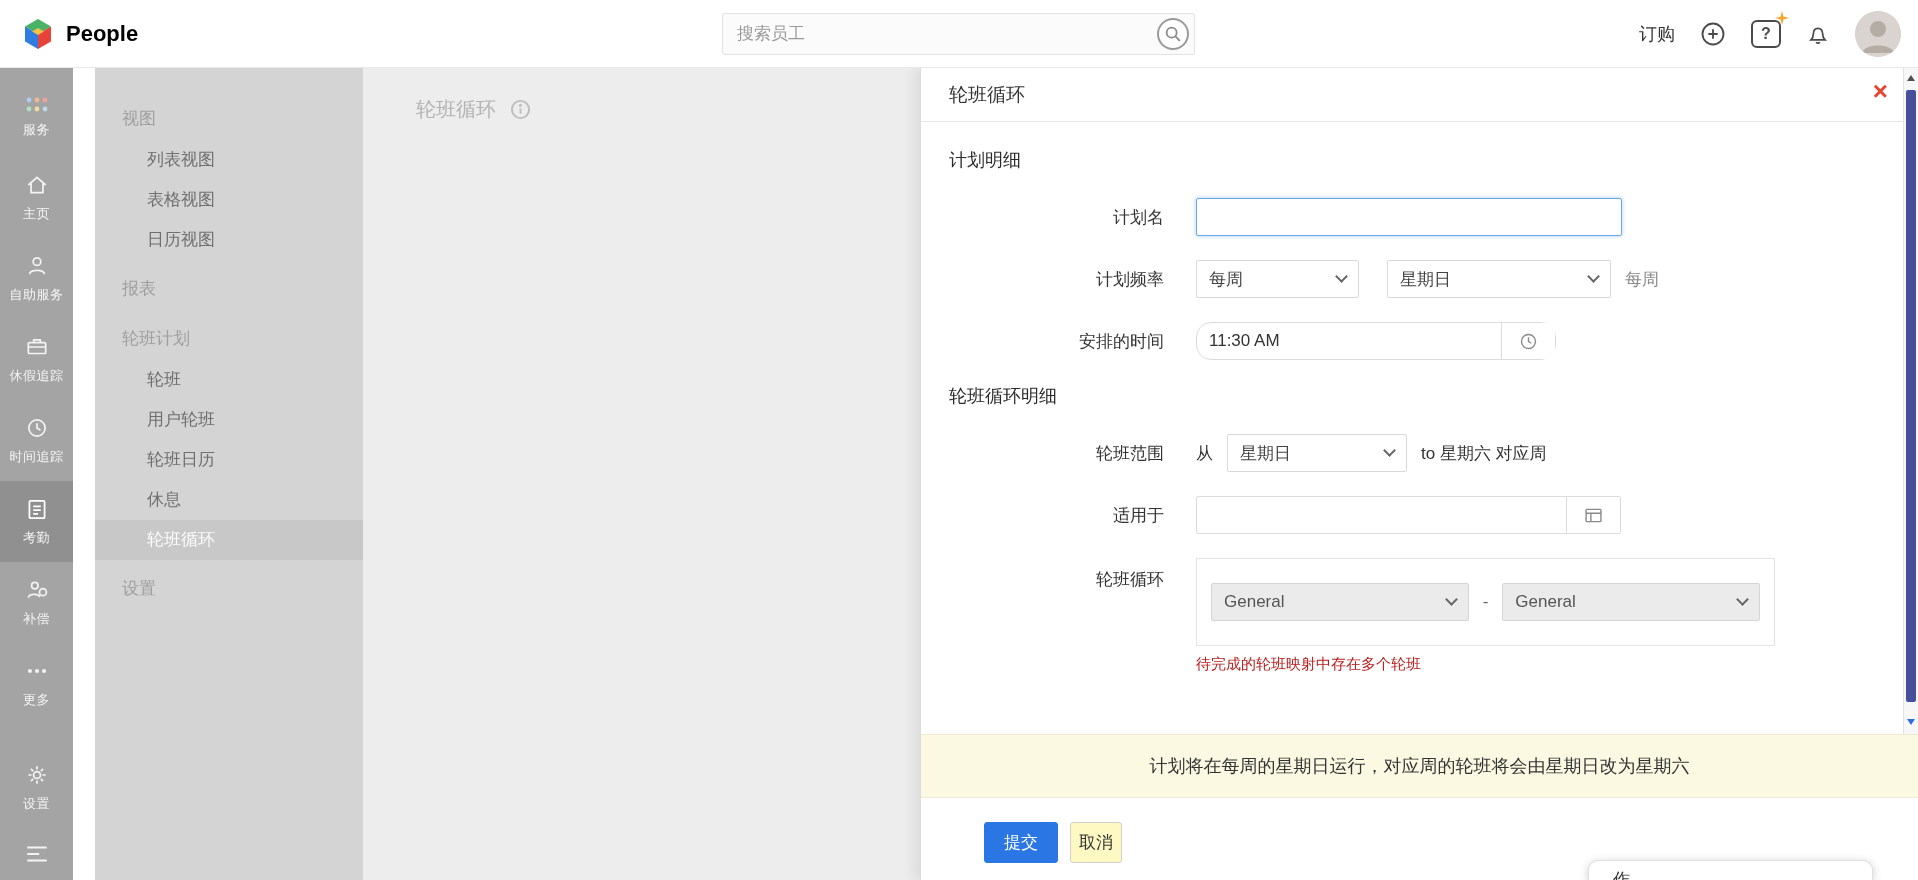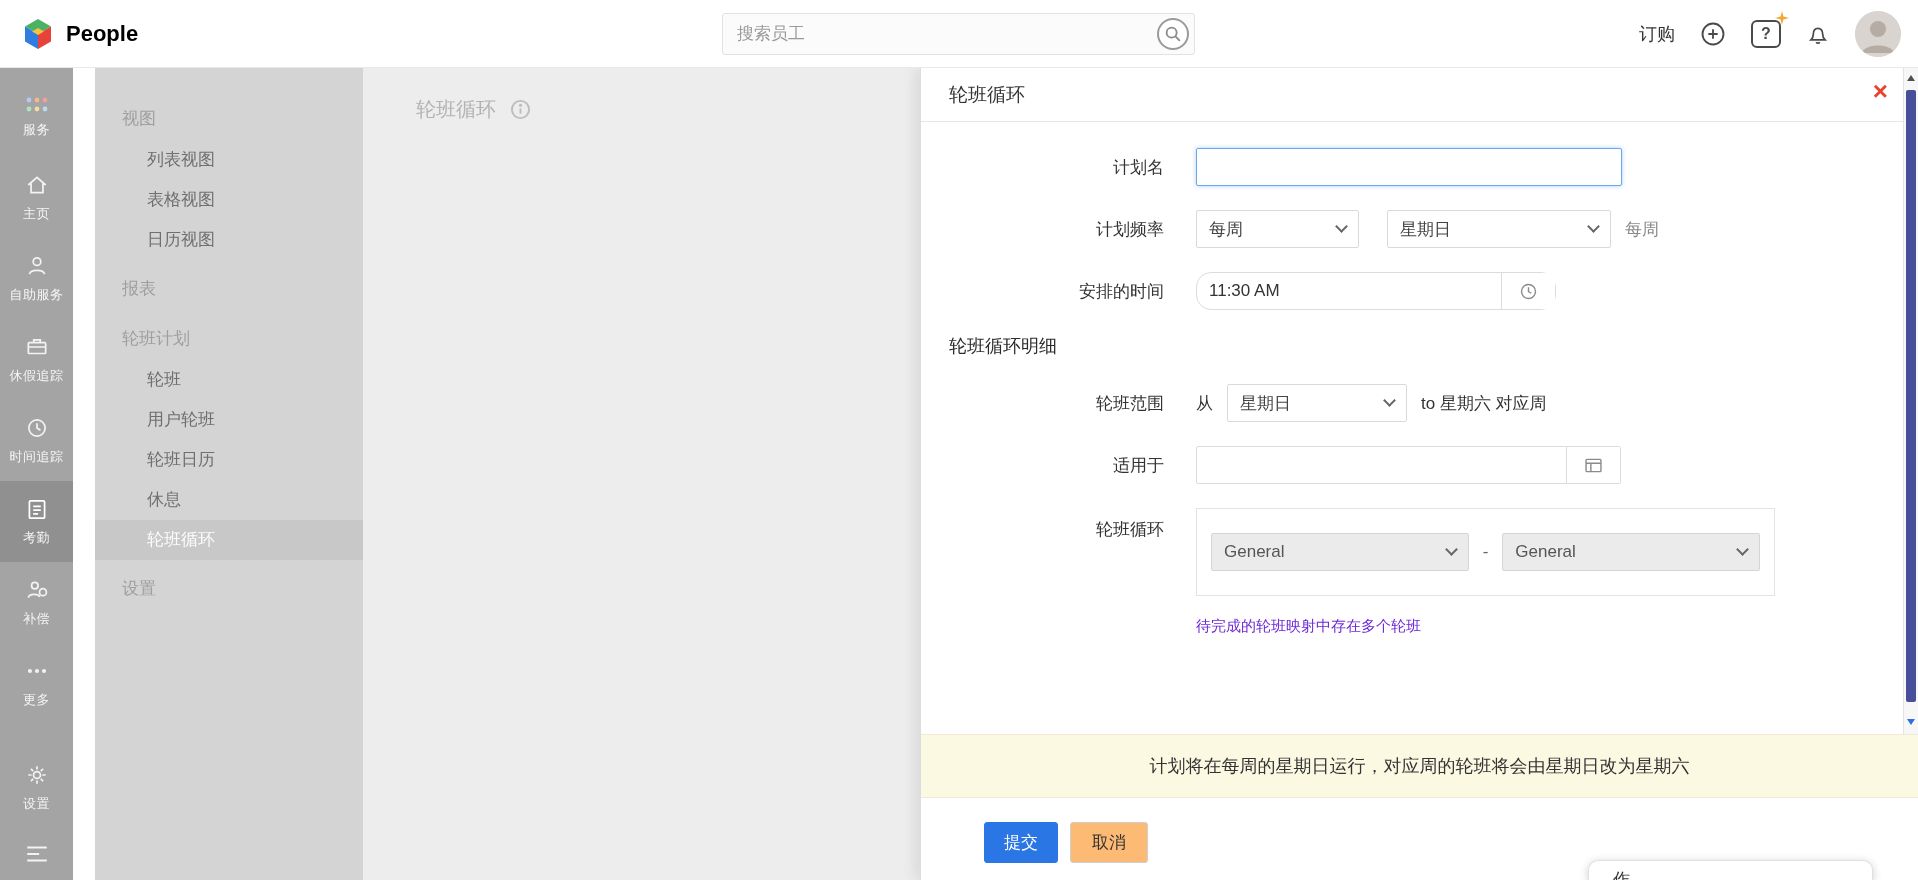--- a/index.html
+++ b/index.html
@@ -137,32 +137,32 @@
   .range-from-text { font-size: 17px; color: #333; }
   .w-range { width: 180px; margin-left: 14px; }
   .range-to-text { font-size: 17px; color: #333; margin-left: 14px; }
 
   .rotation-box {
     width: 579px; border: 1px solid #e3e3e3; padding: 24px 14px;
     display: flex; align-items: center; gap: 14px; background: #fff;
   }
   .w-rot { width: 259px; }
   .rot-sep { color: #666; font-size: 17px; }
-  .error-text { margin-top: 21px; font-size: 15px; color: #6d28d9; }
+  .error-text { margin-top: 9px; font-size: 15px; color: #b91c1c; }
 
   .banner {
     position: absolute; top: 666px; left: 0; right: 0; height: 64px;
     background: #fcf9e3; border-top: 1px solid #f0ead2; border-bottom: 1px solid #f0ead2;
     display: flex; align-items: center; justify-content: center;
     font-size: 18px; color: #333;
   }
   .m-footer { position: absolute; top: 730px; left: 8px; right: 0; padding: 24px 0 0 55px; display: flex; gap: 12px; }
   .btn { font-size: 17px; border-radius: 3px; cursor: pointer; font-family: "Liberation Sans", "DejaVu Sans", sans-serif; }
   .btn-primary { background: #2a76e4; color: #fff; border: 1px solid #2a76e4; padding: 8px 19px; }
-  .btn-secondary { background: #fdba74; color: #333; border: 1px solid #cfcfcf; padding: 8px 21px; }
+  .btn-secondary { background: #fef9c3; color: #333; border: 1px solid #cfcfcf; padding: 8px 8px; }
 
   
   #modal-scrollbar {
     position: absolute; top: 0; right: 0; width: 15px; height: 666px;
     background: #f7f7f7; border-left: 1px solid #e3e3e3;
   }
   .sb-arrow { position: absolute; left: 0; width: 100%; height: 16px; display: flex; align-items: center; justify-content: center; cursor: pointer; }
   .tri-up { width: 0; height: 0; border-left: 4px solid transparent; border-right: 4px solid transparent; border-bottom: 6px solid #505050; }
   .tri-down { width: 0; height: 0; border-left: 4px solid transparent; border-right: 4px solid transparent; border-top: 6px solid #2e6fdf; }
   .sb-thumb { position: absolute; top: 22px; left: 2px; width: 10px; height: 612px; background: #474f9b; border-radius: 2px; cursor: pointer; }
@@ -361,20 +361,21 @@
   </div>
 </div>
 
 <div id="modal">
   <div class="m-title-row">
     <span>轮班循环</span>
   </div>
   <span class="m-close">×</span>
 
   <div class="m-body">
+    <div class="section-title">计划明细</div>
 
     <div class="form-row">
       <div class="f-label">计划名</div>
       <input class="txt focus w-plan" type="text" value="" style="">
     </div>
 
     <div class="form-row">
       <div class="f-label">计划频率</div>
       <div class="sel w-freq1">
         <span>每周</span>

